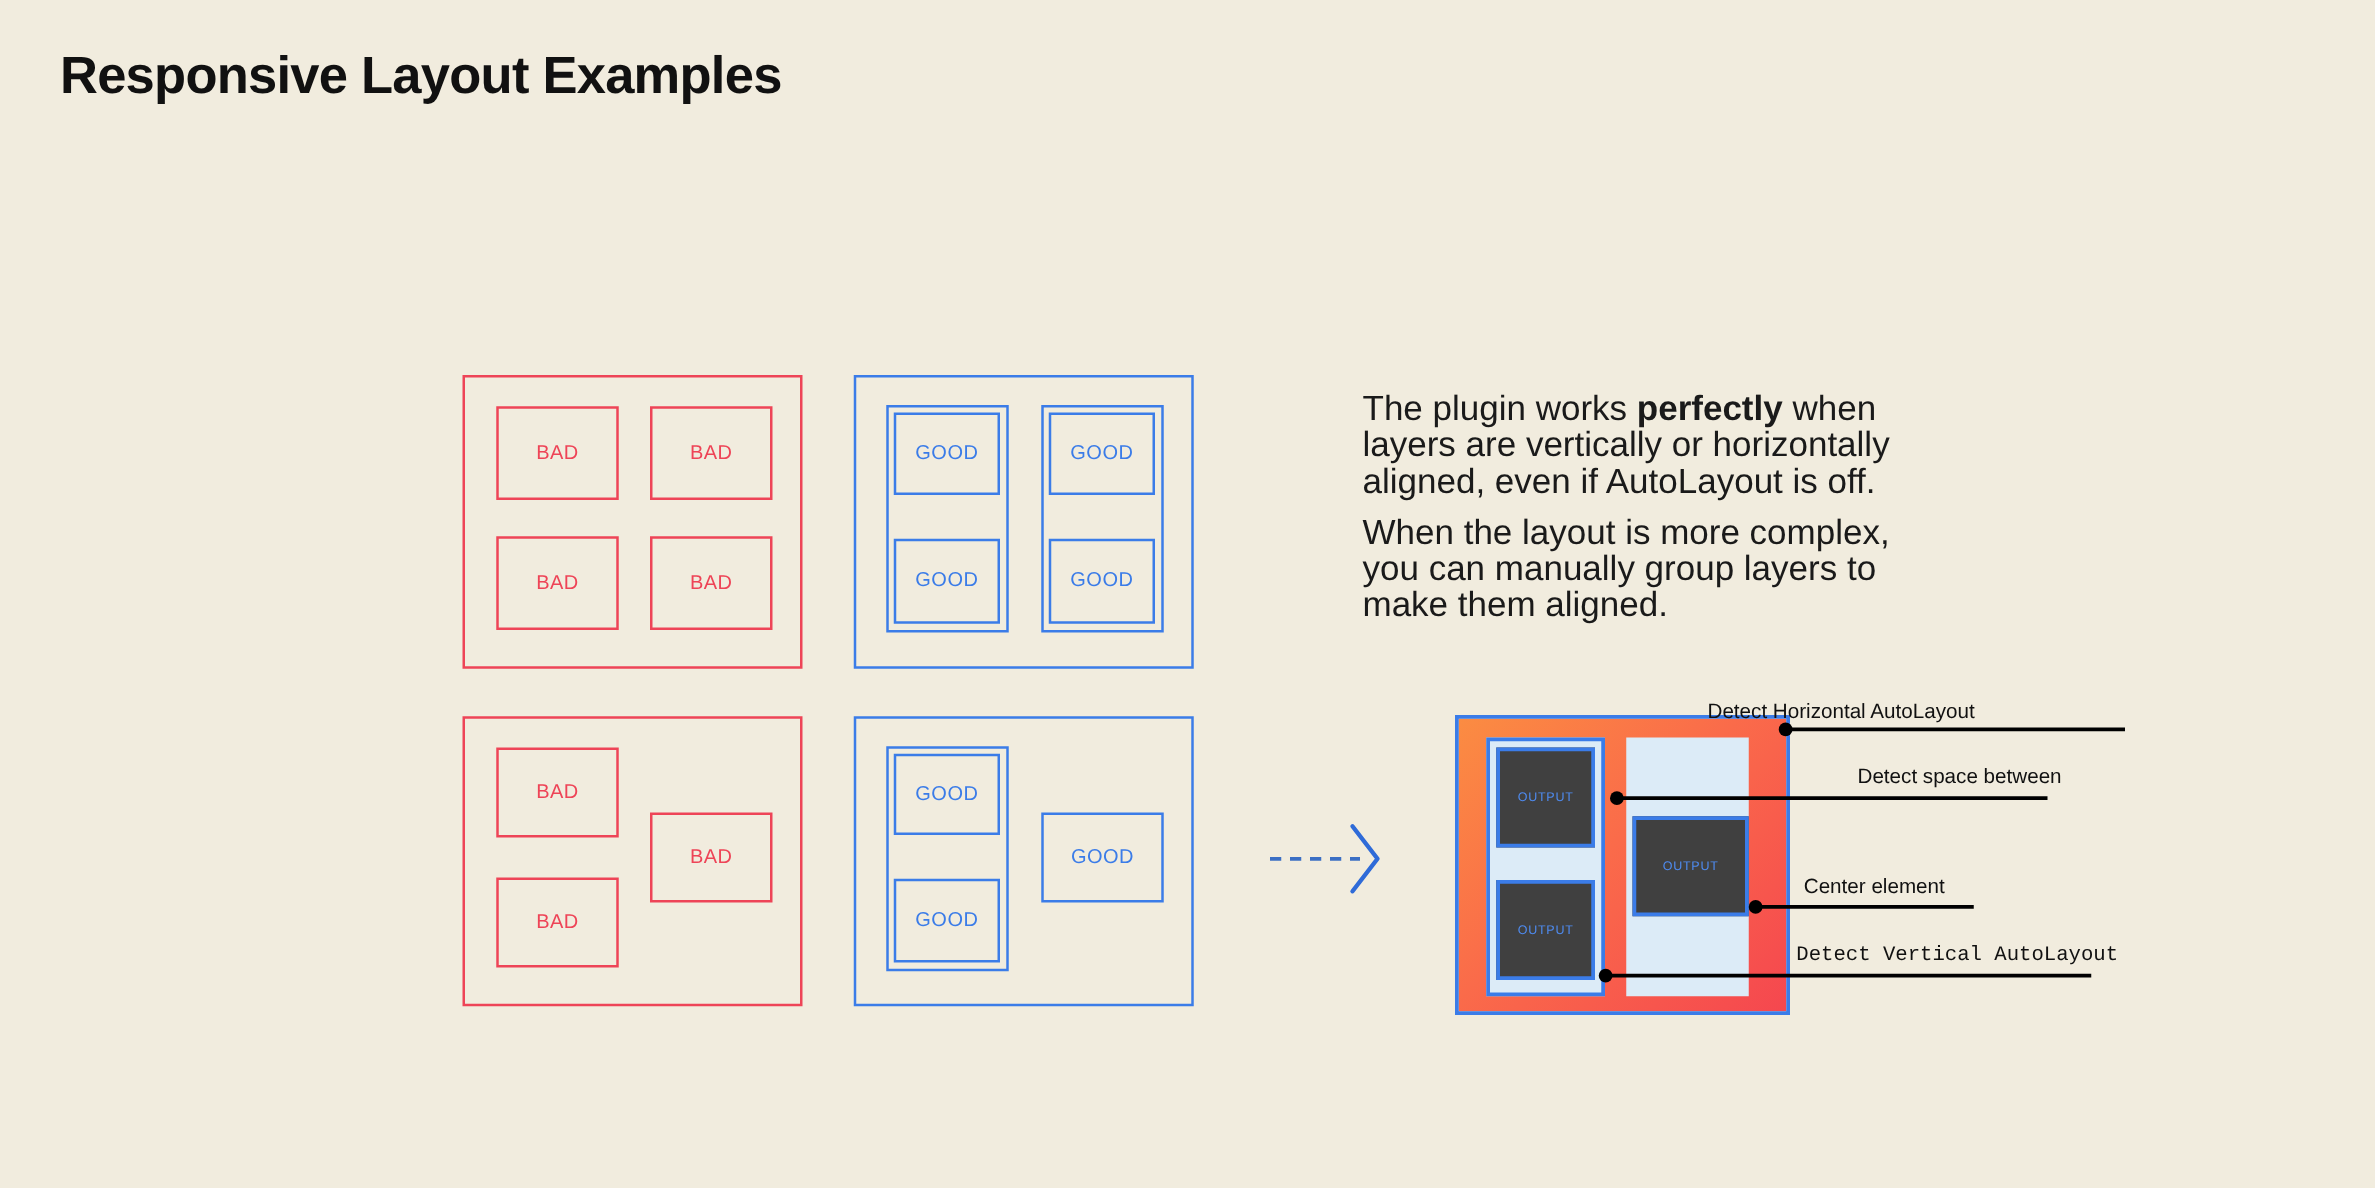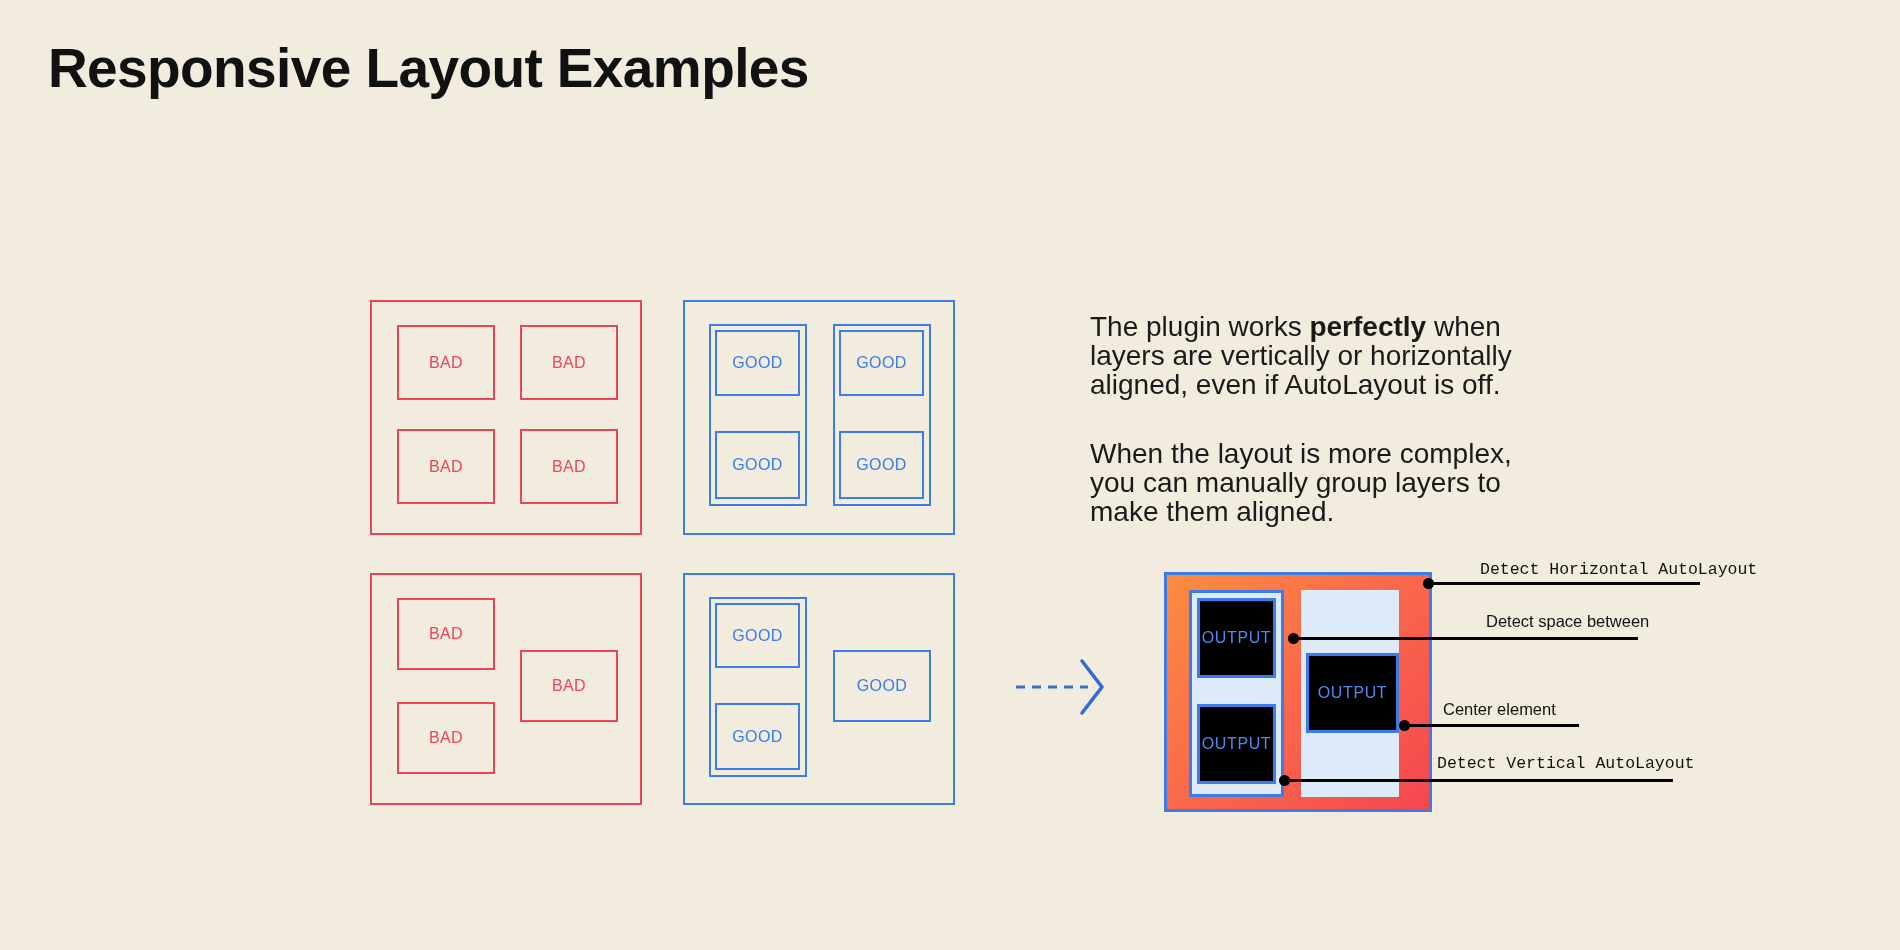--- a/index.html
+++ b/index.html
@@ -8,21 +8,21 @@
     background:#F1ECDE;
     font-family:"Liberation Sans", sans-serif;
     overflow:hidden;
     position:relative;
   }
   #stage{position:relative;width:1900px;height:950px;}
 
   
   .page-title{
     position:absolute;left:48px;top:36px;
-    font-size:55px;font-weight:bold;color:#111111;
+    font-size:42px;font-weight:bold;color:#111111;
     letter-spacing:-0.6px;
     font-family:"Liberation Sans", sans-serif;
   }
 
   
   .panel{position:absolute;box-sizing:border-box;}
   .panel.bad{border:2.5px solid #EE4457;}
   .panel.good{border:2.5px solid #3B7CE8;}
 
   .cell{
@@ -33,42 +33,42 @@
   .cell.bad{border:2.5px solid #EE4457;color:#EE4457;}
   .cell.good{border:2.5px solid #3B7CE8;color:#3B7CE8;}
   .group{position:absolute;box-sizing:border-box;border:2.5px solid #3B7CE8;}
 
   
   .copy{
     position:absolute;left:1090px;top:312px;width:460px;
     font-size:28px;line-height:29px;color:#1A1A1A;
   }
   .copy p{margin:0;}
-  .copy p + p{margin-top:40px;}
+  .copy p + p{margin-top:12px;}
   .copy b{font-weight:bold;}
 
   
   .arrow{position:absolute;left:1010px;top:655px;}
 
   
   .result-frame{
     position:absolute;left:1164px;top:572px;width:268px;height:240px;
     box-sizing:border-box;
     border:3px solid #3B7CE8;
     background:linear-gradient(135deg,#FB8C42 0%,#FA6B4A 45%,#F5474F 100%);
   }
   .vgroup{
     position:absolute;left:22px;top:15px;width:95px;height:207px;
     box-sizing:border-box;border:3px solid #3B7CE8;background:#DCEBF7;
   }
   .out-box{
     position:absolute;box-sizing:border-box;
-    background:#000000;border:3px solid #3B7CE8;
+    background:#404040;border:3px solid #3B7CE8;
     display:flex;align-items:center;justify-content:center;
-    color:#4E8BF0;font-size:16px;letter-spacing:0.6px;
+    color:#4E8BF0;font-size:10px;letter-spacing:0.6px;
   }
   .rpanel{
     position:absolute;left:134px;top:15px;width:98px;height:207px;
     background:#DCEBF7;
   }
 
   
   .anno-label{
     position:absolute;font-size:16.5px;color:#111111;white-space:nowrap;
   }
@@ -136,21 +136,21 @@
       <div class="out-box" style="left:5px;top:111px;width:79px;height:80px;">OUTPUT</div>
     </div>
 
     <div class="rpanel">
       <div class="out-box" style="left:5px;top:63px;width:93px;height:80px;">OUTPUT</div>
     </div>
   </div>
 
   <div class="leader-dot" style="left:1423px;top:578px;"></div>
   <div class="leader" style="left:1429px;top:582px;width:271px;"></div>
-  <div class="anno-label" style="left:1480px;top:560px;font-family:Liberation Mono, monospace;">Detect Horizontal AutoLayout</div>
+  <div class="anno-label" style="left:1366px;top:560px;">Detect Horizontal AutoLayout</div>
 
   <div class="leader-dot" style="left:1288px;top:633px;"></div>
   <div class="leader" style="left:1294px;top:637px;width:344px;"></div>
   <div class="anno-label" style="left:1486px;top:612px;">Detect space between</div>
 
   <div class="leader-dot" style="left:1399px;top:720px;"></div>
   <div class="leader" style="left:1405px;top:724px;width:174px;"></div>
   <div class="anno-label" style="left:1443px;top:700px;">Center element</div>
 
   <div class="leader-dot" style="left:1279px;top:775px;"></div>

